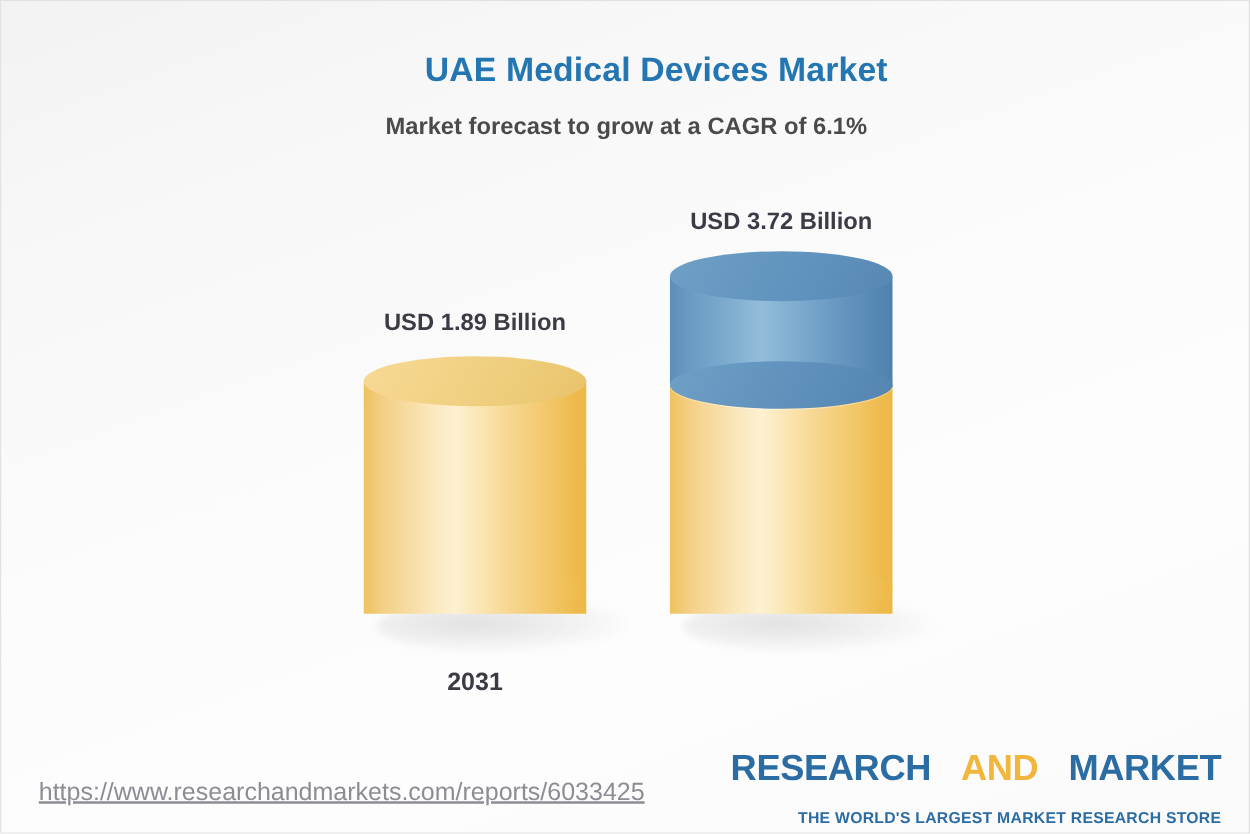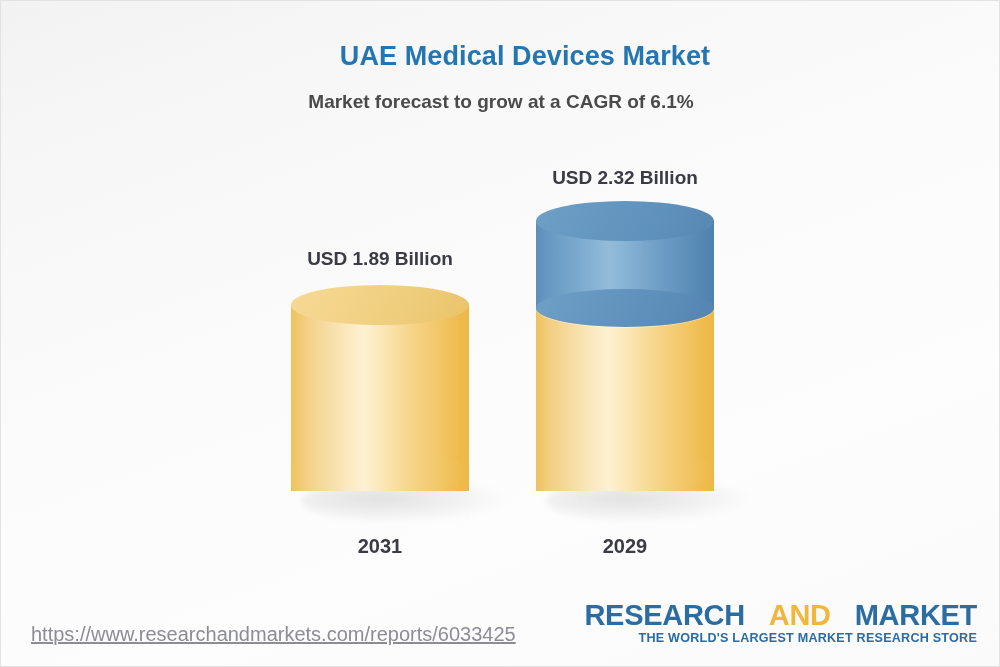--- a/index.html
+++ b/index.html
@@ -130,21 +130,21 @@
     font-size:29px; font-weight:bold;
     color:#2b6ca3; letter-spacing:-.3px;
     line-height:1.02;
     white-space:nowrap;
   }
   #logo-main .and { color:#f0b73c; }
   #logo-tag {
     font-size:12.6px; font-weight:bold;
     color:#2b6ca3; letter-spacing:.22px;
     white-space:nowrap;
-    margin-top:0;
+    margin-top:16px;
   }
 </style>
 </head>
 <body>
 
 <div id="canvas">
 
   <div id="title">UAE Medical Devices Market</div>
   <div id="subtitle">Market forecast to grow at a CAGR of 6.1%</div>
 
@@ -160,40 +160,39 @@
         <div class="cyl-body body-yellow" style="top:20px; height:186px;"></div>
 
         <div class="cyl-bottom bottom-yellow" style="top:166px; height:40px;"></div>
 
         <div class="cyl-top top-yellow" style="top:0; height:40px;"></div>
       </div>
     </div>
 
     <div class="cat-label" style="left:279px; top:534px; width:200px;">2031</div>
 
-    <div class="val-label" style="left:524px; top:166px; width:200px;">USD 2.32 Billion</div>
+    <div class="val-label" style="left:524px; top:166px; width:200px;">USD 3.72 Billion</div>
 
     <div class="floor-shadow" style="left:545px; top:478px; width:205px; height:44px;"></div>
 
     <div class="bar-group" style="left:535px; top:200px; width:178px; height:310px;">
       <div class="cyl" style="left:0; top:0; width:178px; height:310px;">
 
         <div class="cyl-body body-yellow" style="top:107px; height:183px;"></div>
 
         <div class="cyl-bottom bottom-yellow" style="top:250px; height:40px;"></div>
 
         <div class="cyl-body body-blue" style="top:20px; height:89px;"></div>
 
         <div class="seg-divider" style="top:88px; height:38px;"></div>
 
         <div class="cyl-top top-blue" style="top:0; height:40px;"></div>
       </div>
     </div>
 
-    <div class="cat-label" style="left:524px; top:534px; width:200px;">2029</div>
 
   </div>
 
   <div id="url">https://www.researchandmarkets.com/reports/6033425</div>
 
   <div id="logo">
     <div id="logo-main"><span>RESEARCH</span><span class="and" style="margin:0 24px;">AND</span><span>MARKET</span></div>
     <div id="logo-tag">THE WORLD'S LARGEST MARKET RESEARCH STORE</div>
   </div>
 

